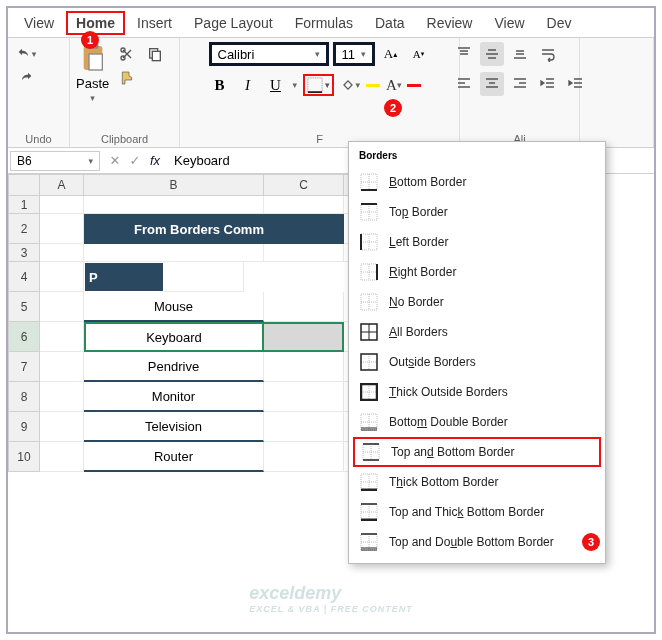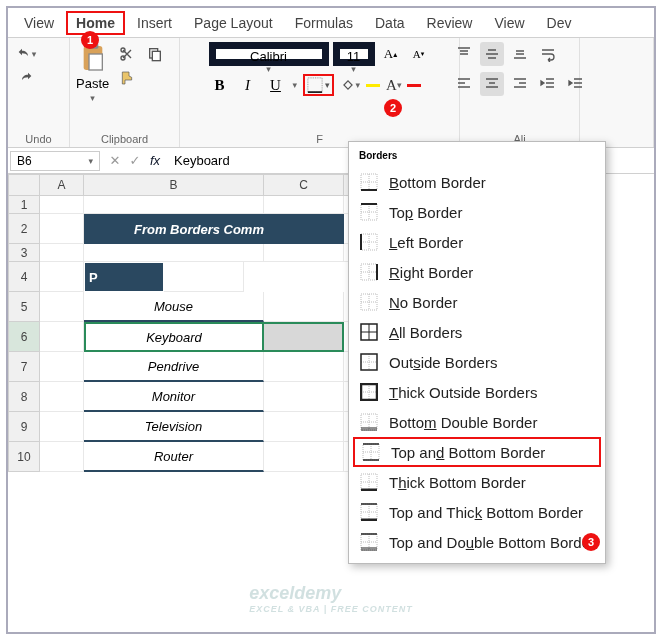--- a/index.html
+++ b/index.html
@@ -23,21 +23,21 @@
 .end-grp { flex: 1; }
 
 
 .btn-row { display: flex; gap: 4px; align-items: center; }
 .icon-btn { width: 24px; height: 24px; display: inline-flex; align-items: center; justify-content: center; border-radius: 3px; }
 .icon-btn svg { width: 16px; height: 16px; }
 .big-btn { display: flex; flex-direction: column; align-items: center; gap: 2px; }
 .big-btn svg { width: 32px; height: 32px; }
 
 .font-top { display: flex; gap: 4px; align-items: center; }
-.font-sel { border: 7px solid #0f172a; background: #fff; height: 24px; padding: 0 6px; display: flex; align-items: center; justify-content: space-between; flex-direction: column; }
+.font-sel { border: 3px solid #0f172a; background: #fff; height: 24px; padding: 0 6px; display: flex; align-items: center; justify-content: space-between; }
 .font-name { width: 120px; }
 .font-size { width: 42px; }
 .font-bot { display: flex; gap: 6px; align-items: center; margin-top: 8px; }
 .fmt { width: 22px; height: 22px; display: inline-flex; align-items: center; justify-content: center; font-family: "Times New Roman", serif; font-size: 15px; }
 .fmt.b { font-weight: bold; }
 .fmt.i { font-style: italic; }
 .fmt.u { text-decoration: underline; }
 .border-dd { border: 2px solid #e11; padding: 1px 2px; display: flex; align-items: center; position: relative; }
 .border-dd svg { width: 16px; height: 16px; }
 .dd-arrow { font-size: 9px; color: #555; margin-left: 2px; }
@@ -58,34 +58,34 @@
 .rowhdr-spacer { width: 32px; height: 22px; border: 1px solid #d0d0d0; background: #f0f0f0; }
 .col-hdr { height: 22px; border: 1px solid #d0d0d0; background: #f0f0f0; display: flex; align-items: center; justify-content: center; font-size: 12px; color: #444; border-left: none; }
 .cA { width: 44px; } .cB { width: 180px; } .cC { width: 80px; } .cD { width: 80px; }
 .rows { }
 .row { display: flex; }
 .row-hdr { width: 32px; border: 1px solid #d0d0d0; border-top: none; background: #f0f0f0; display: flex; align-items: center; justify-content: center; font-size: 12px; color: #444; }
 .row-hdr.sel { background: #d8e6dc; }
 .cell { border: 1px solid #e8e8e8; border-top: none; border-left: none; display: flex; align-items: center; justify-content: center; font-size: 13px; }
 .r0 .cell, .r0 .row-hdr { height: 18px; }
 .r .cell, .r .row-hdr { height: 30px; }
-.cell.cA { width: 44px; } .cell.cB { width: 180px; font-style: italic; } .cell.cC { width: 80px; } .cell.cD { width: 80px; }
+.cell.cA { width: 44px; } .cell.cB { width: 180px; } .cell.cC { width: 80px; } .cell.cD { width: 80px; }
 
 .title-row .cB, .title-row .cC { background: #2a4860; color: #fff; font-weight: 600; border: none; }
 .title-row .cB { justify-content: flex-end; padding-right: 0; }
 .title-row .cC { justify-content: flex-start; }
 .hdr-row .cB, .hdr-row .cC { background: #2a4860; color: #fff; font-weight: 600; border: 1px solid #fff; }
 .data .cB { border-bottom: 2px solid #2a4860; }
 .sel-row .cB { border: 2px solid #2a8b5a; background: #fff; color: #000; }
 .sel-row .cC { background: #d8d8d8; border: 2px solid #2a8b5a; border-left: none; }
 
 
 .dropdown { position: absolute; top: 133px; left: 340px; width: 258px; background: #fff; border: 1px solid #bbb; box-shadow: 3px 3px 8px rgba(0,0,0,.25); z-index: 50; padding: 4px 0 6px; }
 .dd-title { font-weight: 600; font-size: 10px; padding: 4px 10px 6px; }
-.dd-item { display: flex; align-items: center; gap: 10px; padding: 5px 10px; font-size: 15px; color: #222; }
+.dd-item { display: flex; align-items: center; gap: 10px; padding: 5px 10px; font-size: 12px; color: #222; }
 .dd-item.hl { border: 2px solid #e11; margin: 0 4px; padding: 3px 6px; position: relative; }
 .dd-ico { width: 20px; height: 20px; display: flex; align-items: center; justify-content: center; }
 .dd-ico svg { width: 18px; height: 18px; }
 .ul { text-decoration: underline; }
 
 
 .callout { position: absolute; width: 18px; height: 18px; border-radius: 50%; background: #e11; color: #fff; font-size: 11px; font-weight: bold; display: flex; align-items: center; justify-content: center; z-index: 100; }
 .c1 { top: 23px; left: 73px; }
 .c2 { top: 91px; left: 376px; }
 .c3 { top: 525px; left: 574px; }

